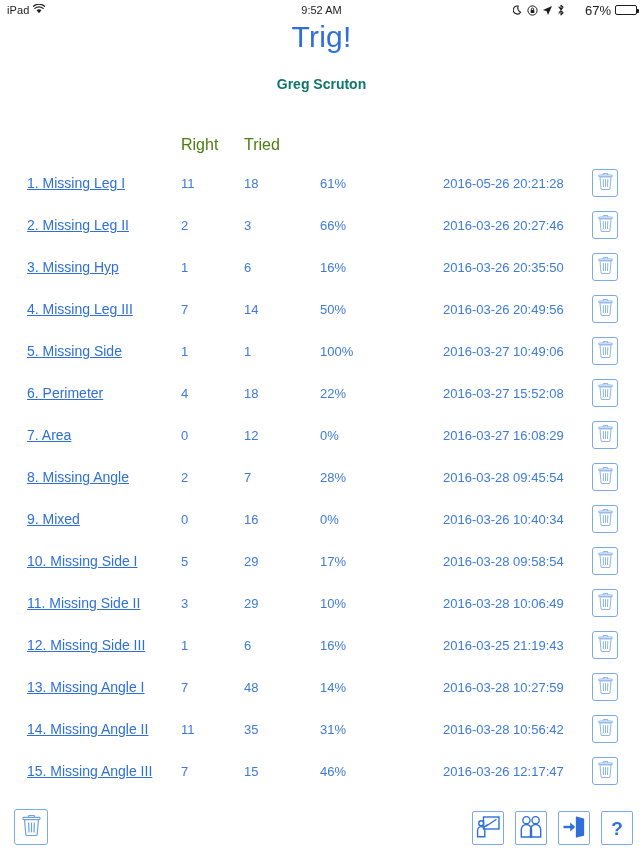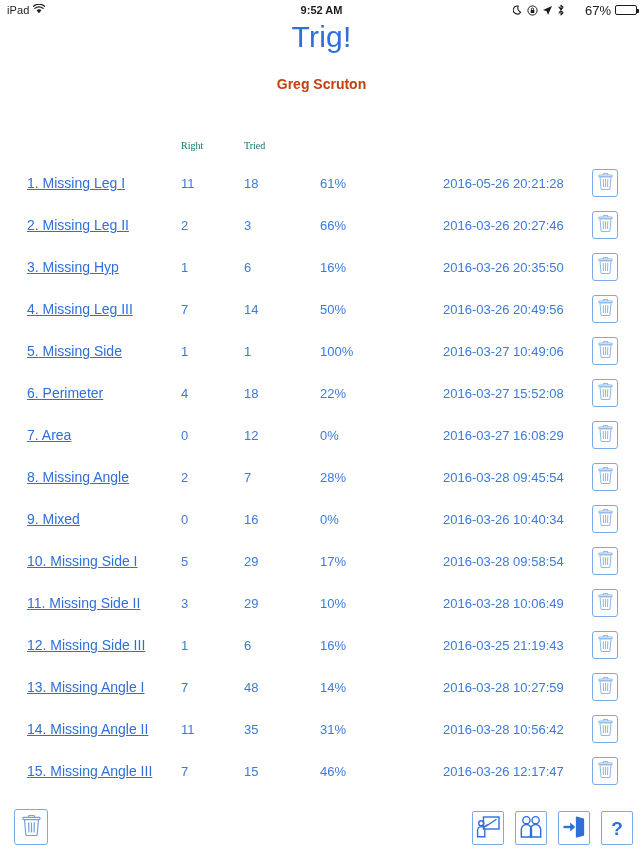--- a/index.html
+++ b/index.html
@@ -33,21 +33,21 @@
     display: flex;
     align-items: center;
     gap: 4px;
   }
   .sb-carrier { font-size: 11px; letter-spacing: 0.1px; }
   .sb-center {
     position: absolute;
     left: 0; right: 0;
     text-align: center;
     font-size: 11px;
-    font-weight: bold;
+    font-weight: normal;
   }
   .sb-right {
     position: absolute;
     right: 6px;
     display: flex;
     align-items: center;
     gap: 4px;
     font-size: 11px;
   }
   .sb-right .glyph { display: inline-flex; align-items: center; }
@@ -80,21 +80,21 @@
     text-align: center;
     font-size: 30px;
     color: #2e6fd9;
     letter-spacing: 0.2px;
   }
   .app-subtitle {
     position: absolute;
     top: 76px; left: 0; right: 0;
     text-align: center;
     font-size: 14px;
-    color: #c2410c;
+    color: #0f766e;
     font-weight: bold;
   }
 
   
   .table {
     position: absolute;
     top: 128px; left: 0;
     width: 643px;
   }
   .row {
@@ -105,23 +105,22 @@
   }
   .hdr { height: 34px; }
   .c-name  { position: absolute; left: 27px;  font-size: 14px; color: #2e6fd9; text-decoration: underline; }
   .c-right { position: absolute; left: 181px; font-size: 13px; color: #3d7ad9; }
   .c-tried { position: absolute; left: 244px; font-size: 13px; color: #3d7ad9; }
   .c-pct   { position: absolute; left: 320px; font-size: 13px; color: #3d7ad9; }
   .c-date  { position: absolute; left: 443px; font-size: 13px; color: #3d7ad9; }
   .c-del   { position: absolute; left: 592px; top: 50%; transform: translateY(-50%); }
 
   .hdr .c-right, .hdr .c-tried {
-    font-size: 10px;
-    color: #0f766e;
-    font-family: Liberation Serif, serif;
+    font-size: 16px;
+    color: #4d7c0f;
   }
 
   
   .icon-btn {
     border: 1px solid #7aaae8;
     border-radius: 3px;
     background: #ffffff;
     display: inline-flex;
     align-items: center;
     justify-content: center;

